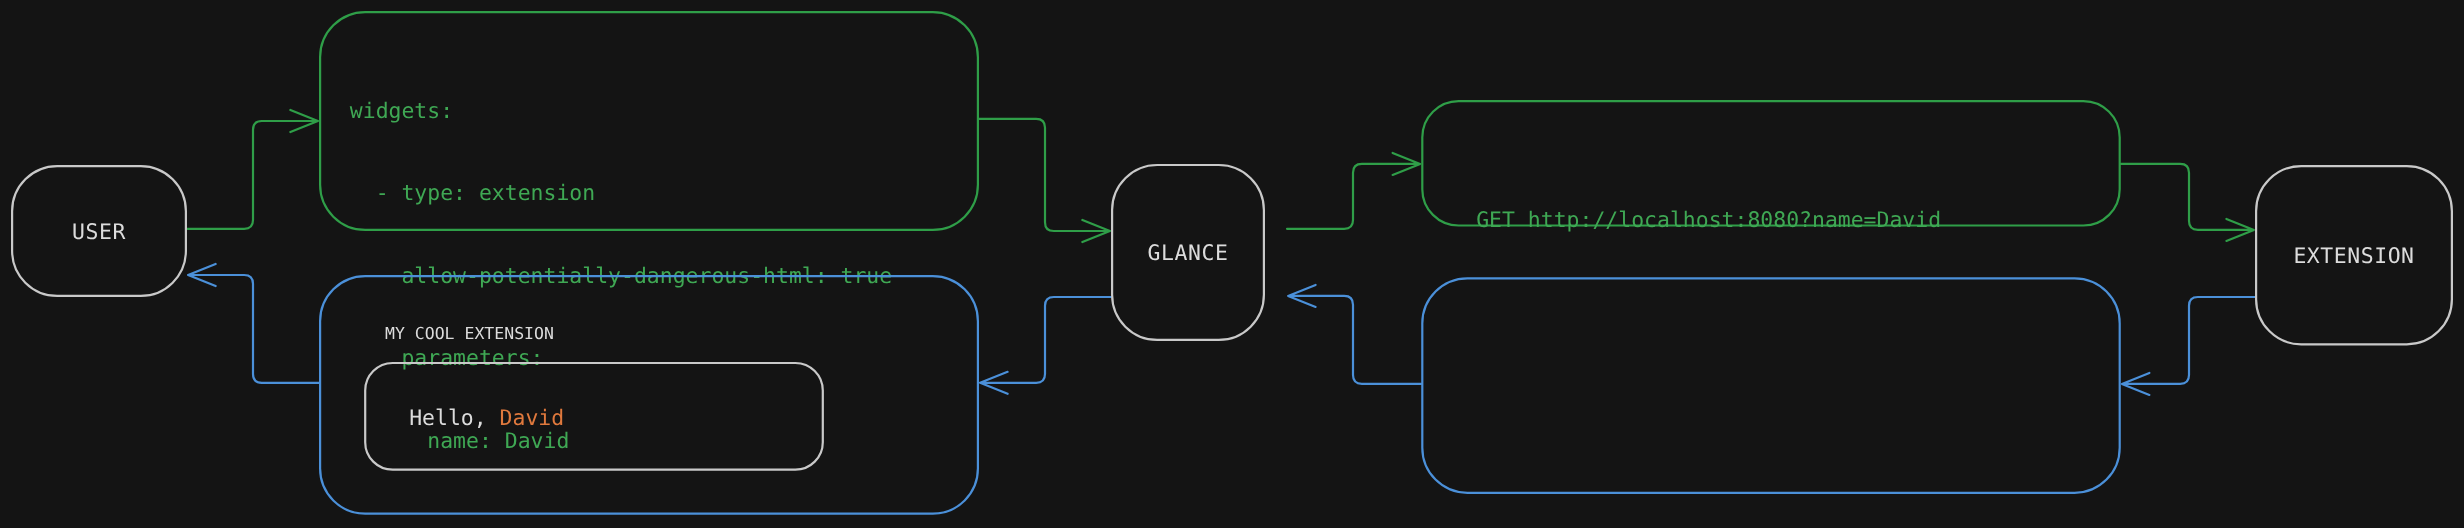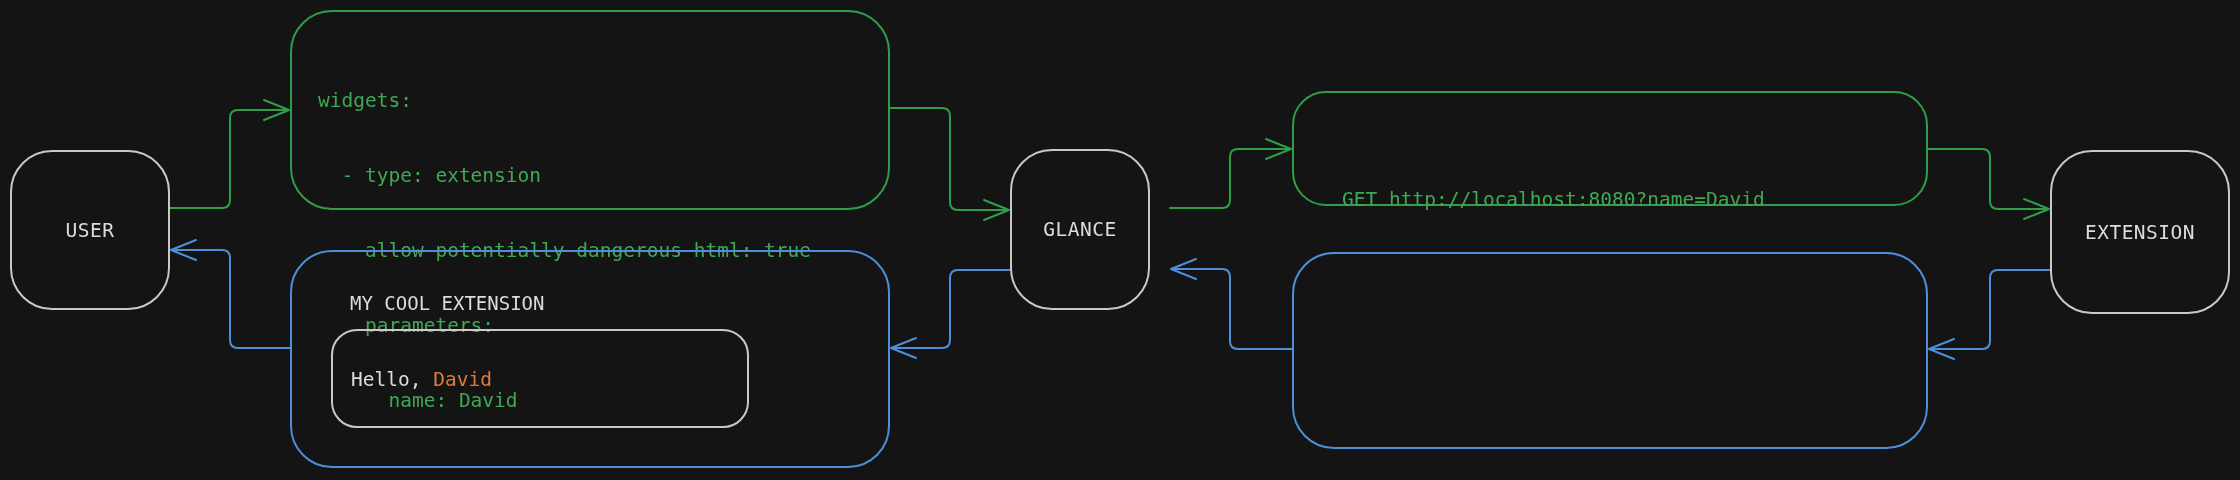--- a/index.html
+++ b/index.html
@@ -7,43 +7,43 @@
     position:relative;width:2240px;height:480px;background:#141414;
     font-family:"DejaVu Sans Mono","Liberation Mono",monospace;
     overflow:hidden;
   }
   .box{position:absolute;box-sizing:border-box;background:transparent;}
   .node{
     border:2px solid #c9c9c9;border-radius:42px;
     display:flex;align-items:center;justify-content:center;
     color:#dcdcdc;font-size:19.5px;letter-spacing:0.5px;
   }
-  #node-user{left:10px;top:150px;width:160px;height:160px;}
+  #node-user{left:10px;top:150px;width:160px;height:120px;}
   #node-glance{left:1010px;top:149px;width:140px;height:161px;}
   #node-extension{left:2050px;top:150px;width:180px;height:164px;}
 
   .green-box{border:2px solid #2f9e48;border-radius:42px;}
   .blue-box{border:2px solid #4b90d9;border-radius:42px;}
   #config-box{left:290px;top:10px;width:600px;height:200px;}
   #request-box{left:1292px;top:91px;width:636px;height:115px;border-radius:34px;}
   #response-box{left:1292px;top:252px;width:636px;height:197px;}
   #widget-box{left:290px;top:250px;width:600px;height:218px;}
 
   .code{position:absolute;white-space:pre;font-size:19.5px;}
   .code.green{color:#3fa854;}
   .code.blue{color:#5499d9;}
   #config-code{left:318px;top:38px;line-height:25px;}
   #request-code{left:1342px;top:137px;line-height:25px;}
   #response-code{left:1342px;top:291px;line-height:24px;}
 
   #widget-title{position:absolute;left:350px;top:291px;line-height:25px;
-    color:#dcdcdc;font-size:19px;white-space:pre;}
+    color:#dcdcdc;font-size:15px;white-space:pre;}
   #widget-inner{left:331px;top:329px;width:418px;height:99px;
     border:2px solid #c9c9c9;border-radius:26px;}
-  #greeting{position:absolute;left:351px;top:367px;line-height:25px;
+  #greeting{position:absolute;left:372px;top:367px;line-height:25px;
     font-size:19.5px;white-space:pre;color:#dcdcdc;}
   #greeting .name{color:#e0793d;}
 
   svg.wires{position:absolute;left:0;top:0;pointer-events:none;}
   .wire{fill:none;stroke-width:2px;stroke-linecap:round;stroke-linejoin:round;}
   .wire.green{stroke:#2f9e48;}
   .wire.blue{stroke:#4b90d9;}
 </style>
 </head>
 <body>

